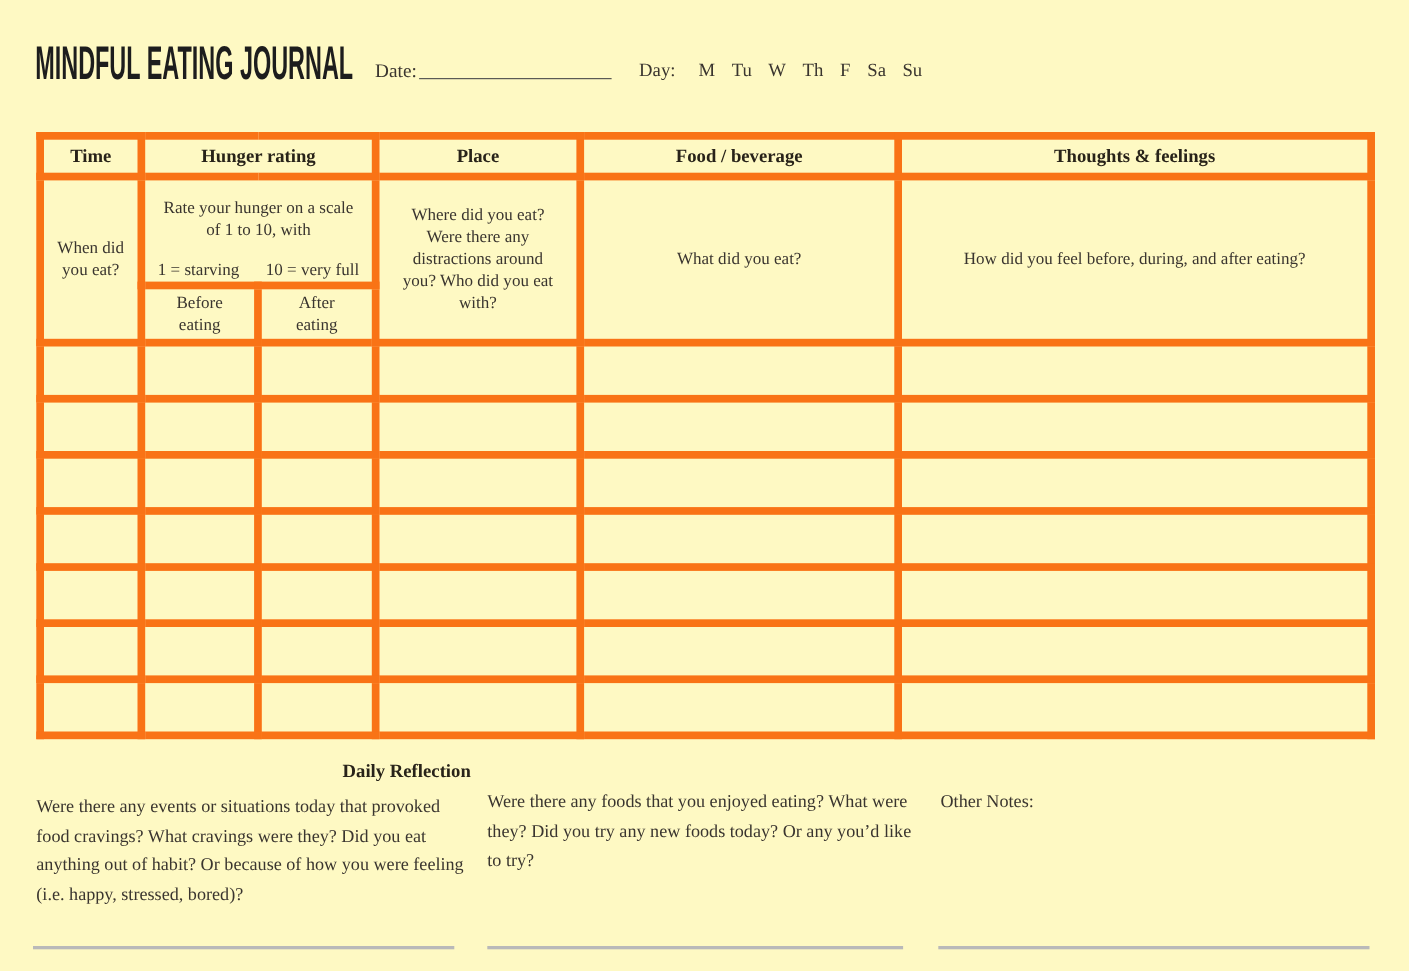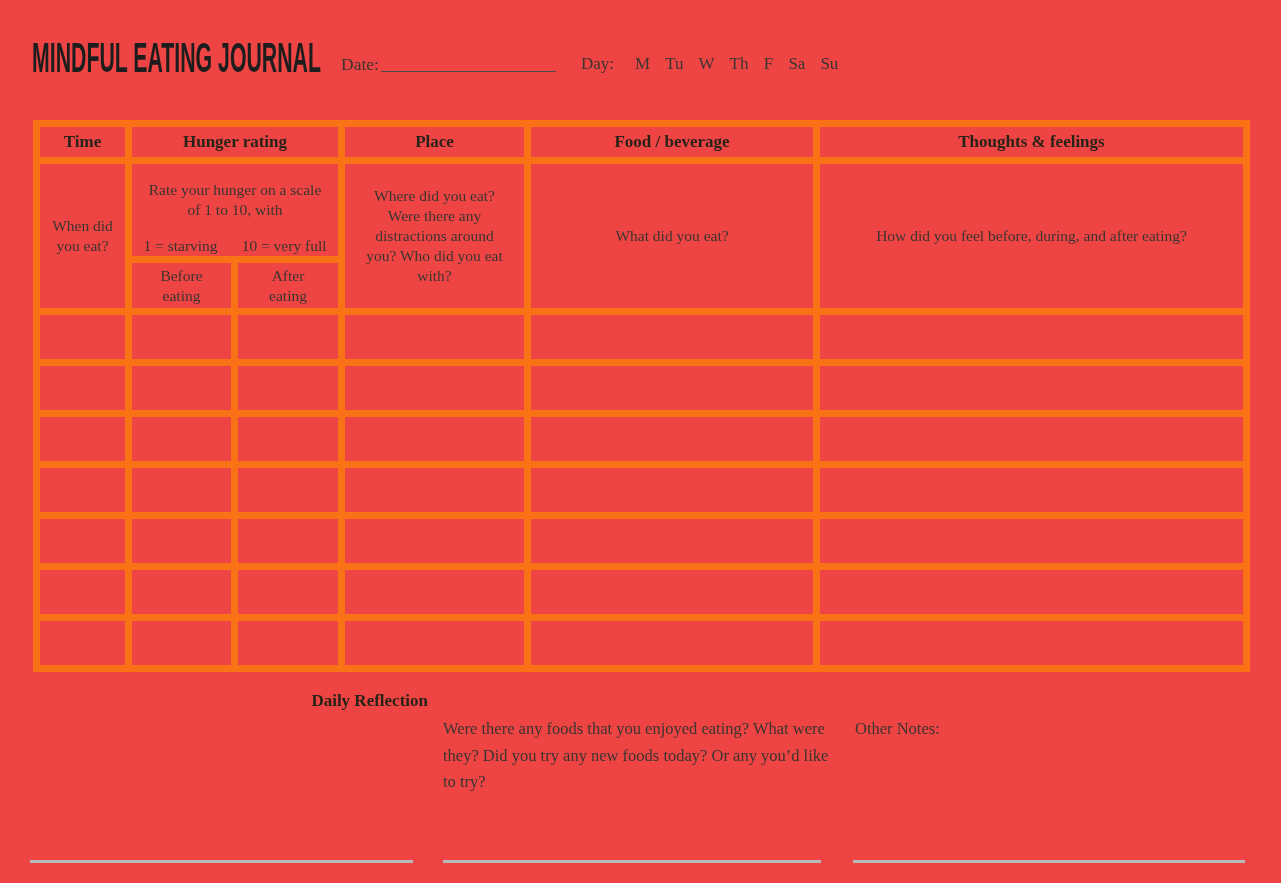--- a/index.html
+++ b/index.html
@@ -1,21 +1,21 @@
 <!DOCTYPE html>
 <html><head>
 <meta charset="utf-8">
 <style>
   * { margin: 0; padding: 0; box-sizing: border-box; }
   html, body { background: #ffffff; }
   .page {
     position: relative;
     width: 1281px;
     height: 883px;
-    background: #ef4444;
+    background: #fef9c3;
     font-family: "Liberation Serif", serif;
     color: #332e29;
     overflow: hidden;
   }
 
   
   .title-svg { position: absolute; left: 32px; top: 34px; }
   .date-label { position: absolute; left: 341px; top: 54px; font-size: 17.5px; color: #3a352f; }
   .date-line {
     position: absolute; left: 381px; top: 54px;
@@ -200,20 +200,21 @@
       <td></td>
       <td></td>
       <td></td>
       <td></td>
     </tr>
   </tbody>
   </table>
 
   <div class="reflection-col reflection-1">
     <div class="reflection-heading">Daily Reflection</div>
+    <p>Were there any events or situations today that provoked food cravings? What cravings were they? Did you eat anything out of habit? Or because of how you were feeling (i.e. happy, stressed, bored)?</p>
   </div>
 
   <div class="reflection-col reflection-2">
     <p>Were there any foods that you enjoyed eating? What were they? Did you try any new foods today? Or any you’d like to try?</p>
   </div>
 
   <div class="reflection-col reflection-3">
     <p>Other Notes:</p>
   </div>
 

